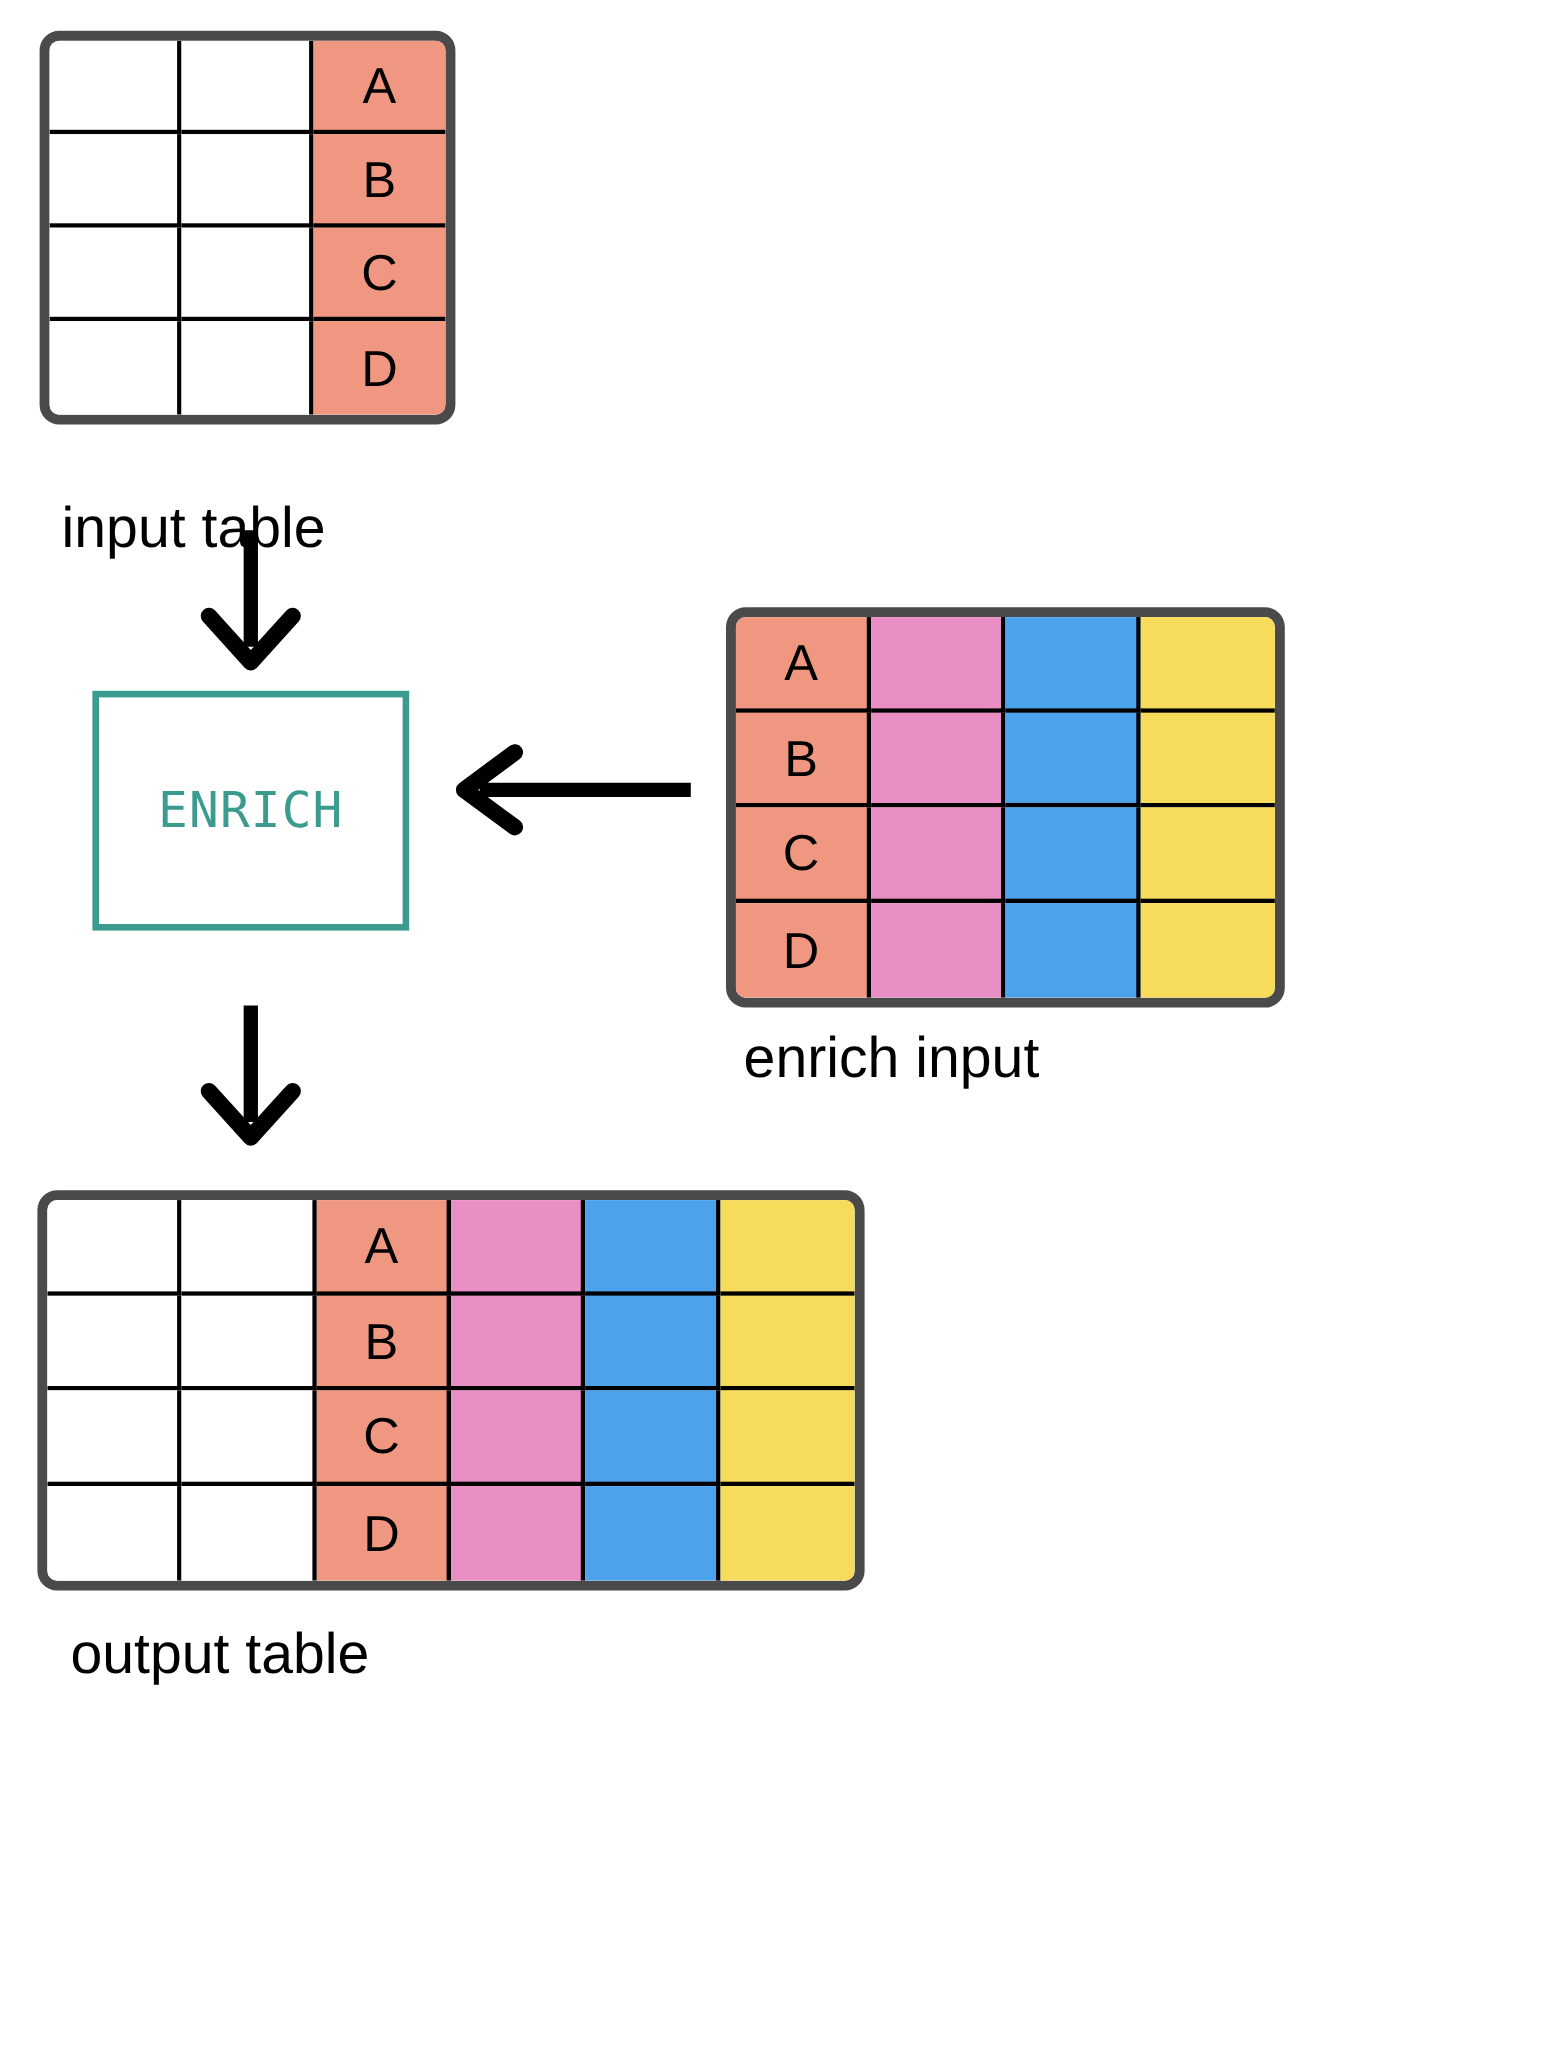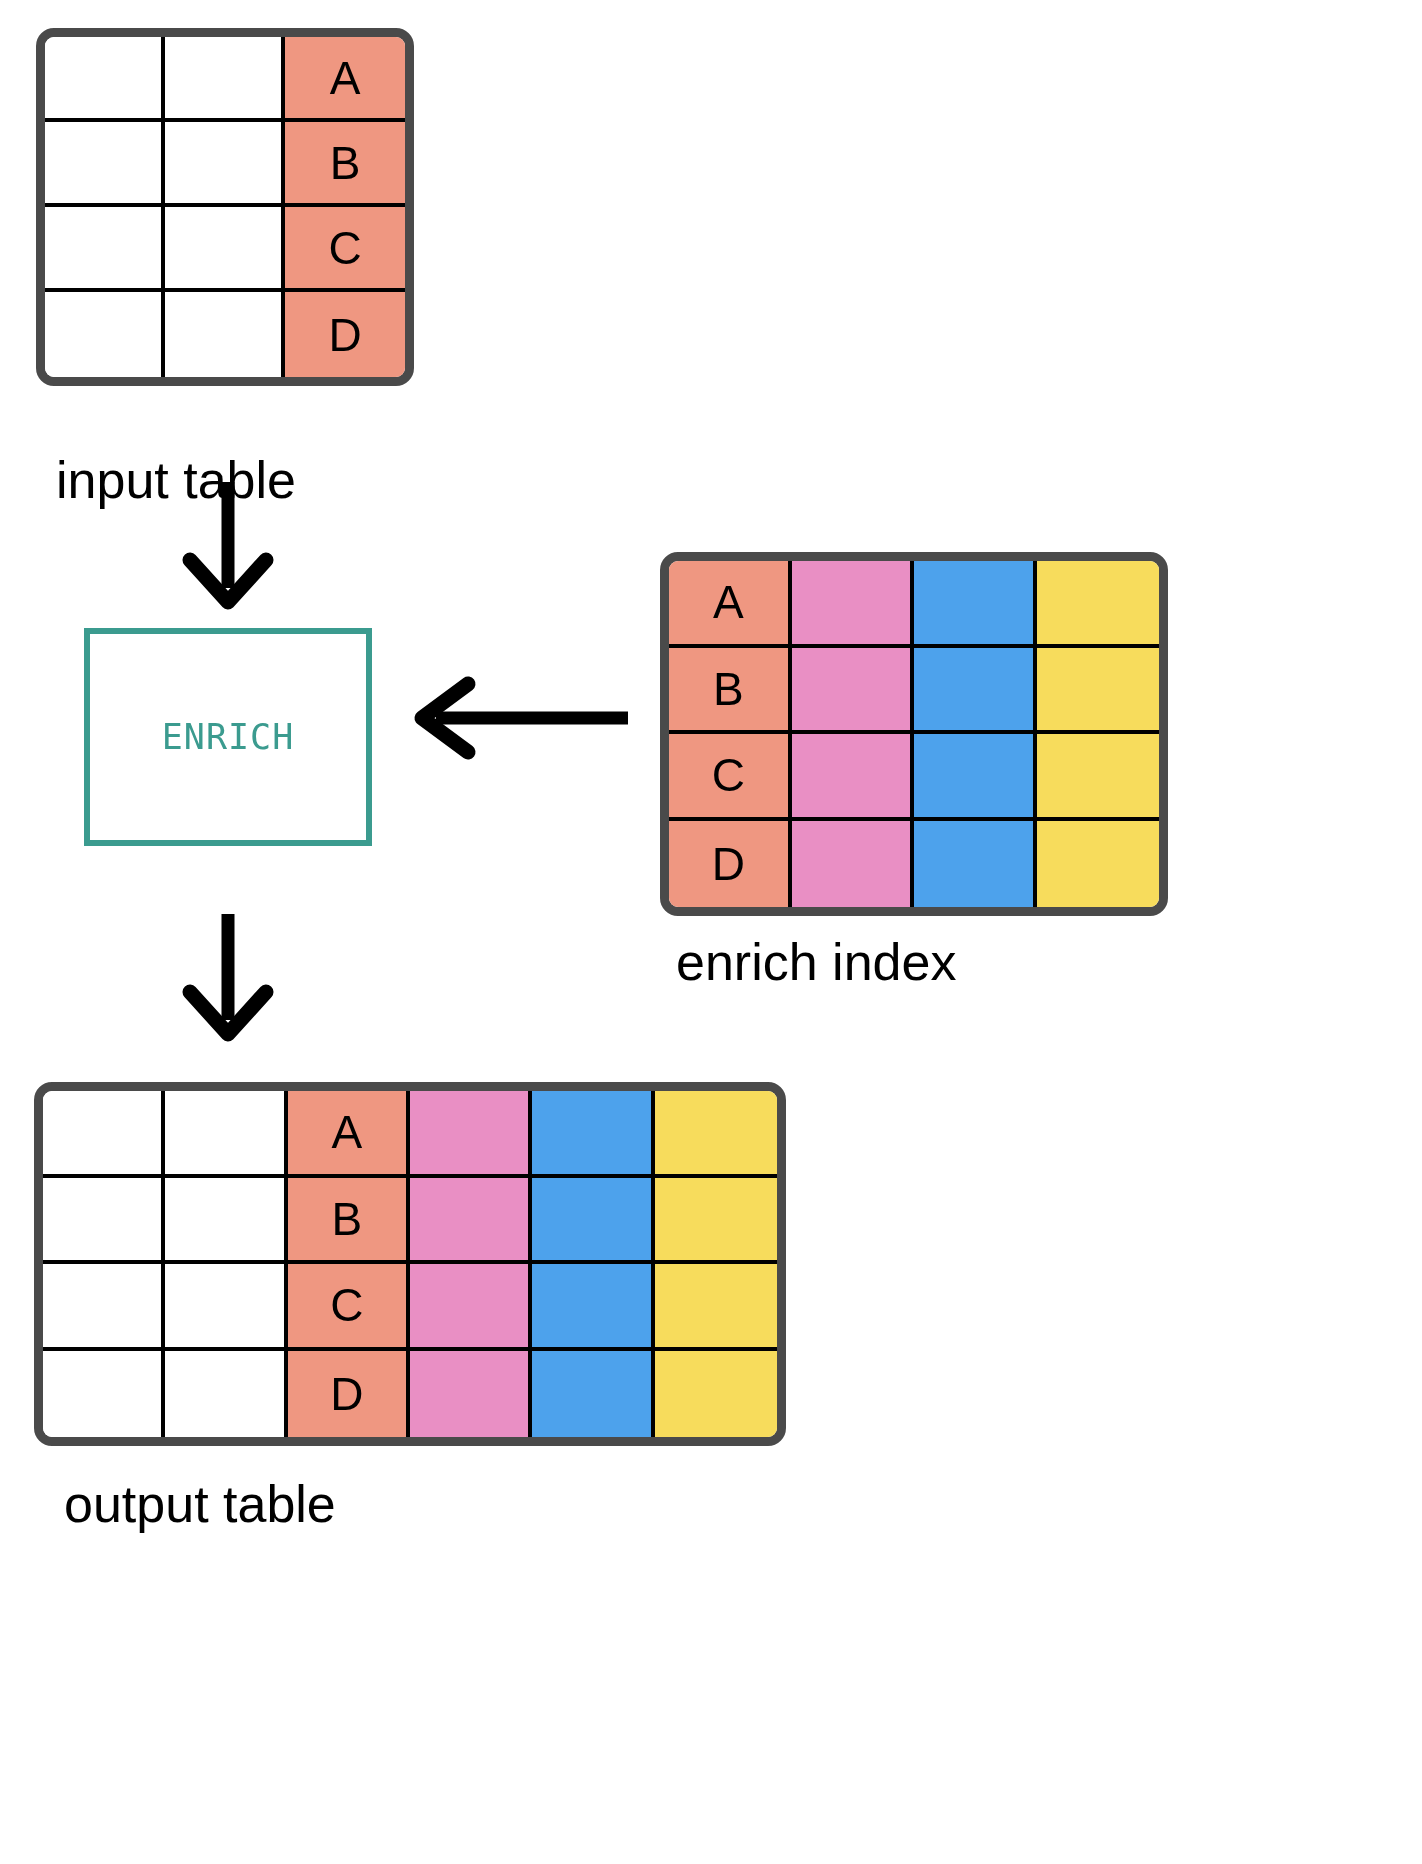--- a/index.html
+++ b/index.html
@@ -94,21 +94,21 @@
     border: 6px solid #3b9b8f;
     background: #ffffff;
     display: flex;
     flex-direction: column;
     align-items: center;
     justify-content: center;
   }
   #enrich-box .cmd-line {
     font-family: "DejaVu Sans Mono", "Liberation Mono", monospace;
     color: #3b9b8f;
-    font-size: 35px;
+    font-size: 45px;
     line-height: 1.32;
     letter-spacing: 1px;
     white-space: nowrap;
   }
 
   
   .arrow { position: absolute; }
   #arrow-input-to-enrich { left: 168px; top: 480px;  width: 120px; height: 130px; }
   #arrow-enrich-to-output{ left: 168px; top: 912px;  width: 120px; height: 130px; }
   #arrow-index-to-enrich { left: 410px; top: 668px;  width: 220px; height: 100px; }
@@ -179,21 +179,21 @@
       <div class="tcell c-yellow"></div>
     </div>
     <div class="trow">
       <div class="tcell c-salmon">D</div>
       <div class="tcell c-pink"></div>
       <div class="tcell c-blue"></div>
       <div class="tcell c-yellow"></div>
     </div>
   </div>
 
-<div class="caption" id="enrich-index-caption">enrich index</div>
+<div class="caption" id="enrich-index-caption">enrich input</div>
 
 <div class="arrow" id="arrow-enrich-to-output">
   <svg width="120" height="130" viewBox="0 0 120 130" aria-hidden="true">
     <line x1="60" y1="2" x2="60" y2="108" stroke="#000000" stroke-width="13" stroke-linecap="butt"></line>
     <path d="M 22 80 L 60 122 L 98 80" fill="none" stroke="#000000" stroke-width="15" stroke-linecap="round" stroke-linejoin="round"></path>
   </svg>
 </div>
 
 <div class="tbl" id="output-table">
     <div class="trow">

